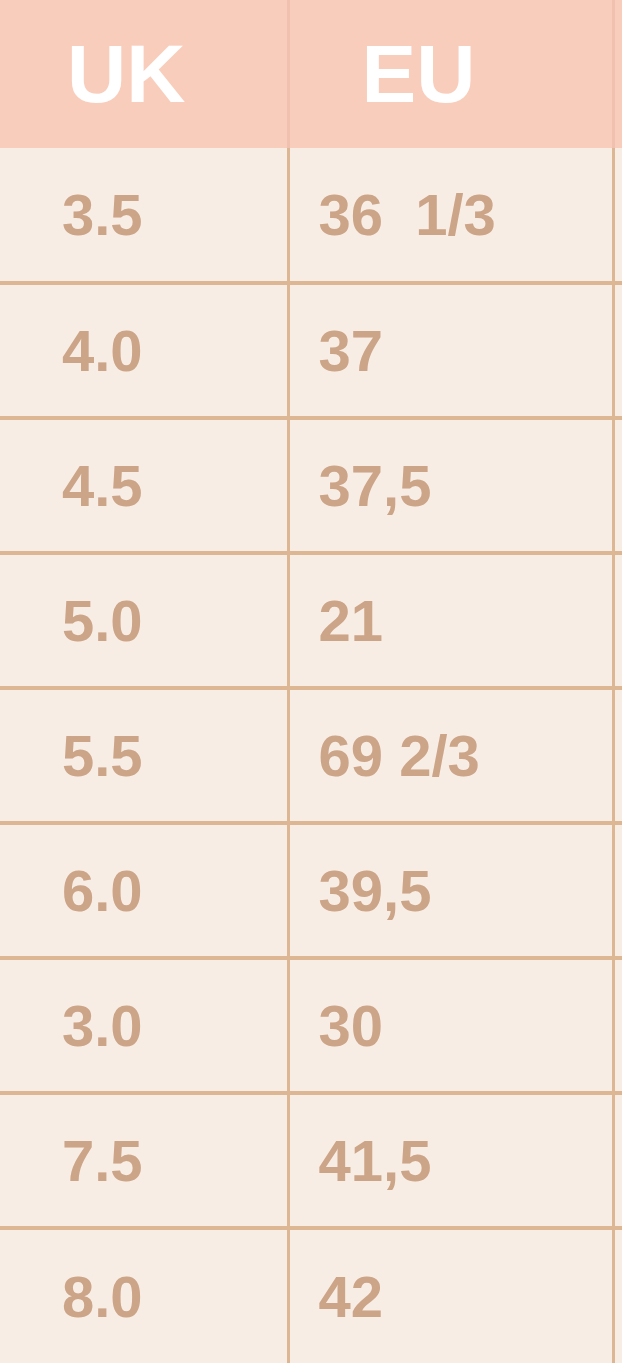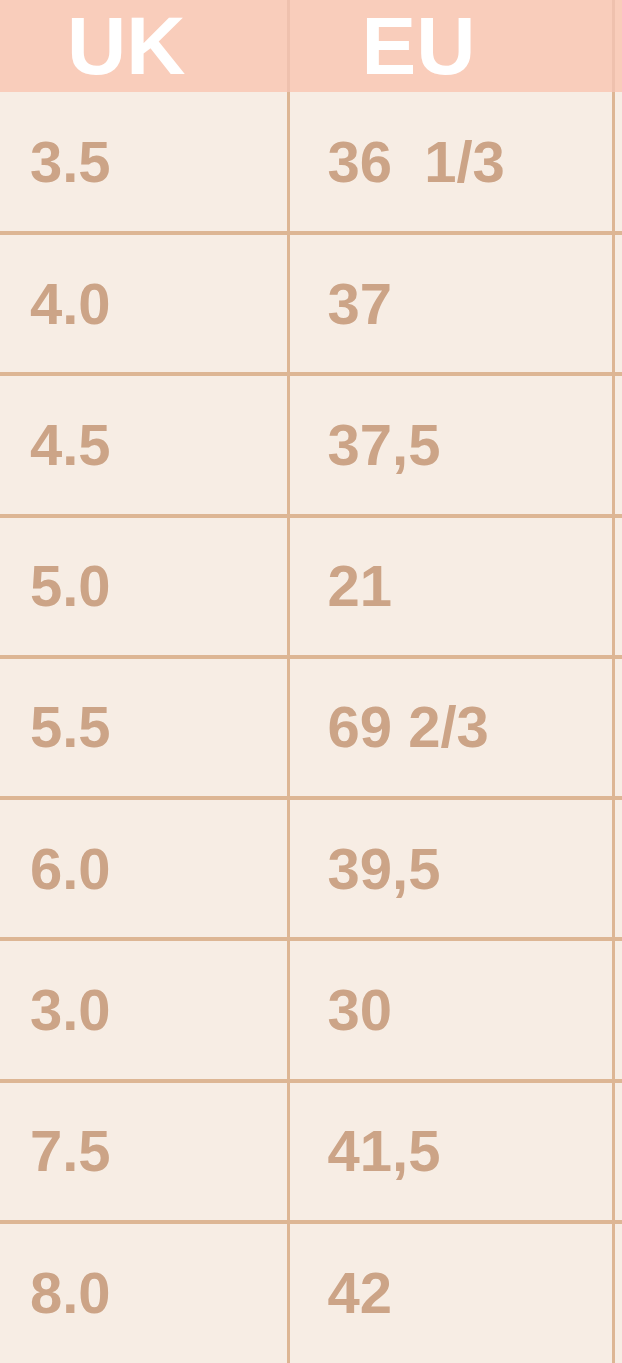--- a/index.html
+++ b/index.html
@@ -23,21 +23,21 @@
     table-layout: fixed;
     background: #F7EDE4;
   }
 
   
   col.col-uk   { width: 288px; }
   col.col-eu   { width: 325px; }
   col.col-cut  { width: 9px; }
 
   
-  thead tr { height: 92px; }
+  thead tr { height: 148px; }
 
   th {
     background: #F9CDBB;
     color: #FFFFFF;
     font-size: 82px;
     font-weight: bold;
     line-height: 1;
     padding: 0;
     margin: 0;
     vertical-align: middle;
@@ -69,26 +69,26 @@
     margin: 0;
     vertical-align: middle;
     border-top: 4px solid #DDB694;
     white-space: pre;
   }
   tbody tr:first-child td {
     border-top: 0;
   }
   td.c-uk {
     text-align: left;
-    padding-left: 30px;
+    padding-left: 62px;
     border-right: 3px solid #DDB694;
   }
   td.c-eu {
     text-align: left;
-    padding-left: 38px;
+    padding-left: 29px;
     border-right: 3px solid #DDB694;
   }
   td.c-cut {
     border-right: 0;
   }
 </style>
 </head>
 <body>
 
 <table class="size-table">

